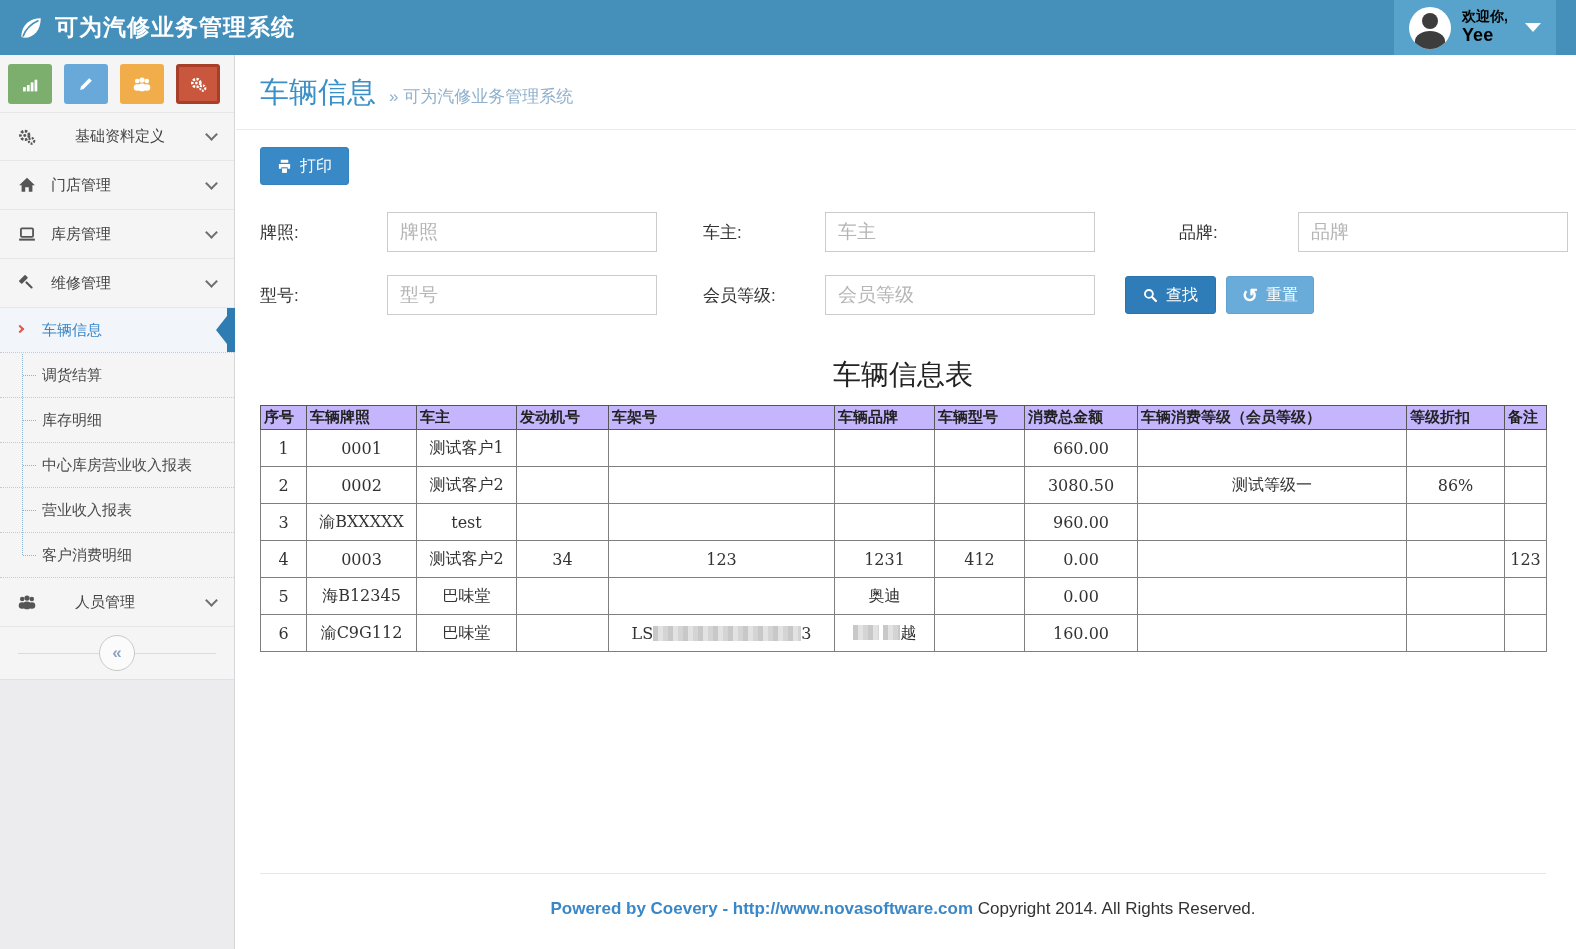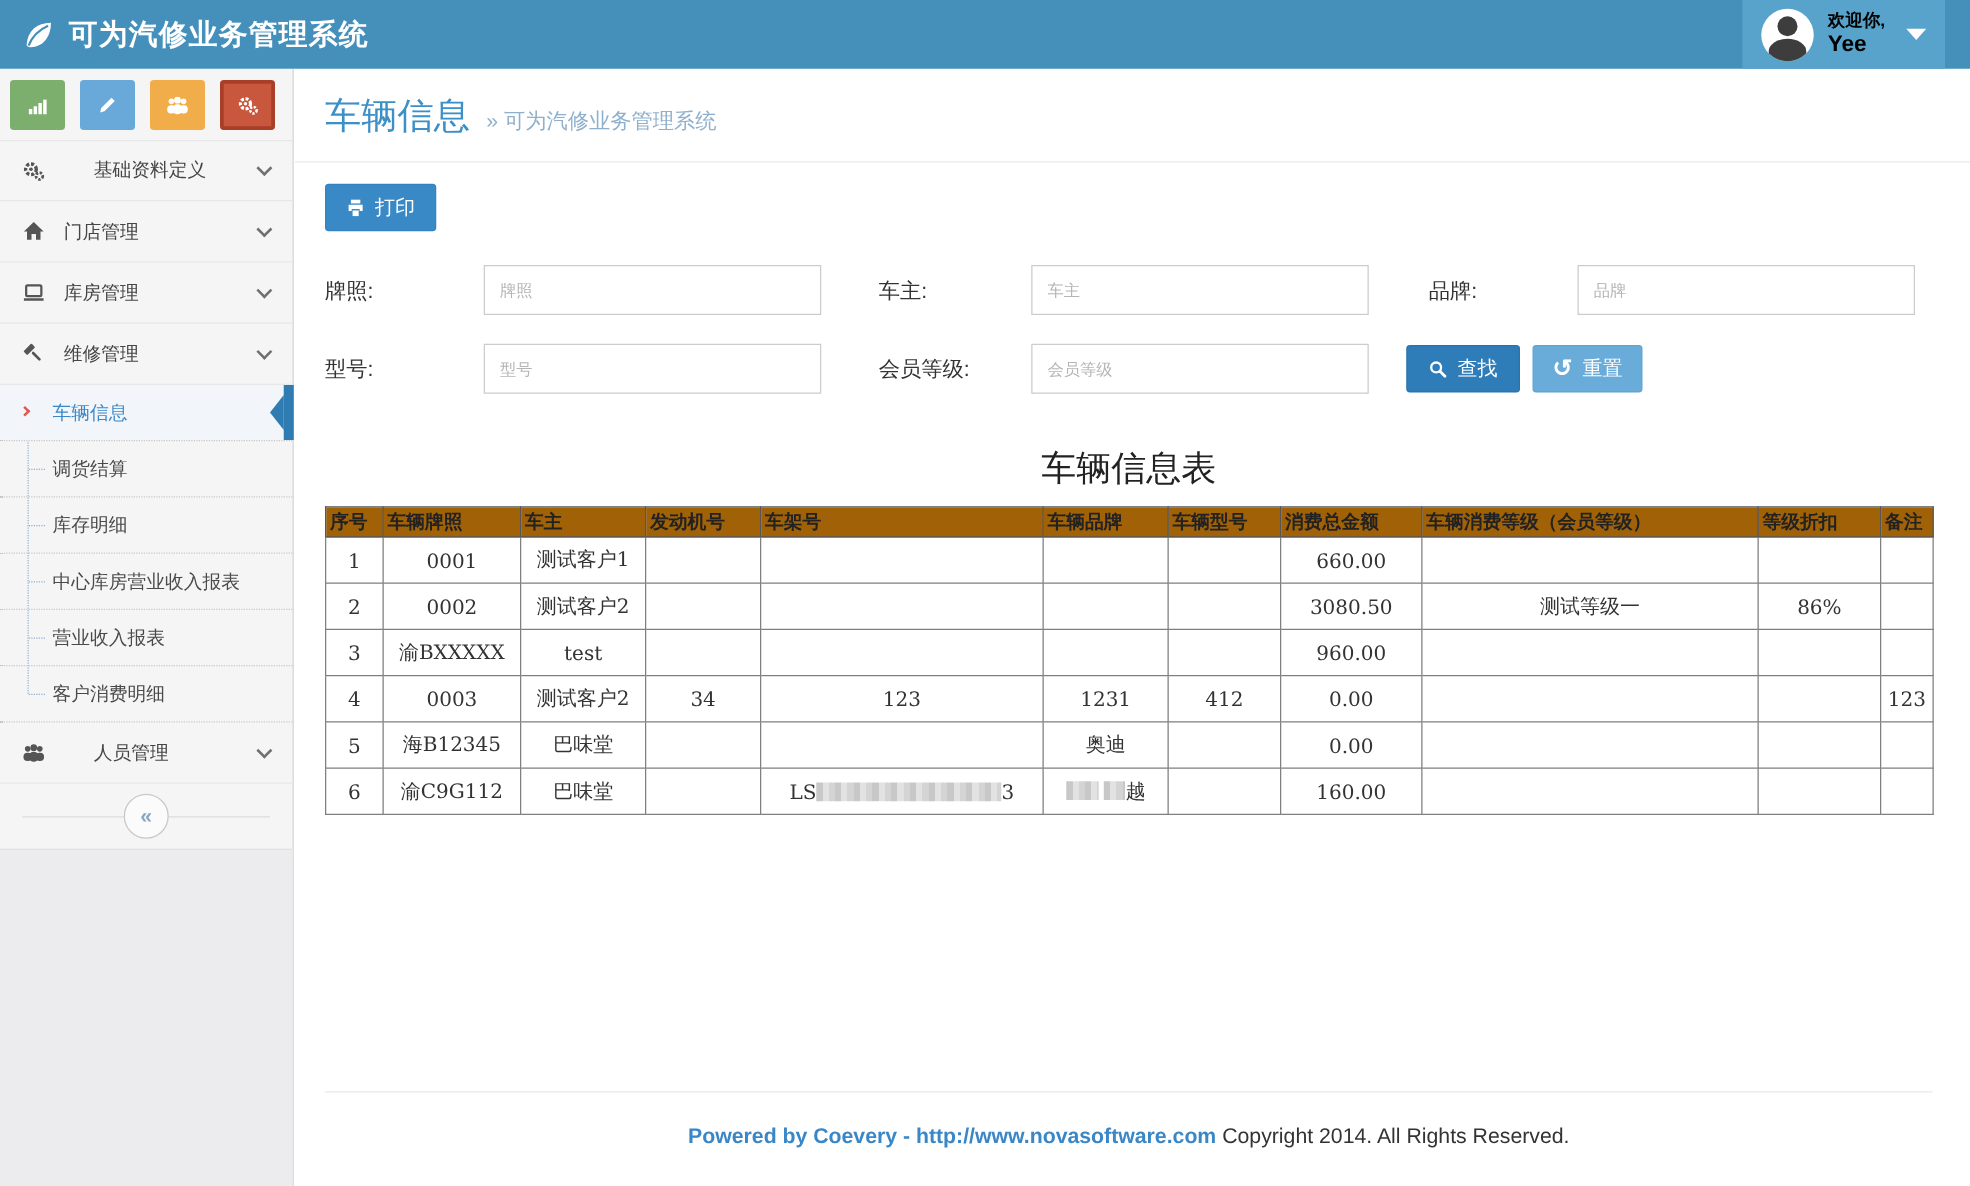--- a/index.html
+++ b/index.html
@@ -56,33 +56,33 @@
   .page-title { color:#3c90c8; font-size:29px; font-weight:normal; }
   .breadcrumb { color:#8fb0cc; font-size:17px; }
 
   .toolbar { padding:17px 0 0 24px; }
   .btn { display:inline-flex; align-items:center; justify-content:center; gap:8px; height:38px; border-radius:3px; color:#fff; font-size:16px; border:1px solid transparent; cursor:pointer; }
   .btn-print { background:#3989c6; border-color:#3482be; padding:0 16px; }
 
   .filter-form { padding:27px 0 4px 24px; }
   .frow { display:flex; align-items:center; margin-bottom:23px; }
   .flabel { font-size:17px; color:#333; }
-  .w1 { width:127px; } .w2 { width:122px; } .w3 { width:119px; }
+  .w1 { width:127px; } .w2 { width:122px; } .w3 { width:119px;margin-left:36px; }
   .gap1 { width:46px; flex:none; } .gap2 { width:48px; flex:none; }
-  .finput { width:270px; height:40px; border:1px solid #ccc; font-size:13px; padding:0 12px; color:#555; font-family:inherit; }
+  .finput { width:270px; height:40px; border:1px solid #ccc; font-size:19px; padding:0 12px; color:#555; font-family:inherit; }
   .finput::placeholder { color:#b5b5b5; }
   .btn-group { display:flex; gap:10px; margin-left:-18px; }
   .btn-search { background:#2e7cb8; border-color:#2a74ad; width:91px; }
   .btn-reset { background:#69abd9; border-color:#61a3d2; width:88px; }
   .reset-glyph { font-size:19px; font-weight:bold; line-height:1; }
 
   .report { padding:0 30px 0 24px; }
   .report-title { text-align:center; font-family:"DejaVu Serif","Liberation Serif",serif; font-size:28px; font-weight:normal; color:#222; margin:14px 0 11px; }
   table.rpt { border-collapse:collapse; table-layout:fixed; width:1286px; border:1px solid #565656; }
-  table.rpt th { border:1px solid #565656; font-size:15px; font-weight:bold; color:#222; text-align:left; padding:2px 3px; height:24px; background:#a16207; }
+  table.rpt th { border:1px solid #565656; font-size:15px; font-weight:bold; color:#222; text-align:left; padding:2px 3px; height:24px; background:#c4b5fd; }
   table.rpt td { border:1px solid #7f7f7f; font-family:"DejaVu Serif","Liberation Serif",serif; font-size:16px; color:#333; text-align:center; height:37px; padding:0 3px; overflow:hidden; white-space:nowrap; }
   col.c0{width:46px} col.c1{width:110px} col.c2{width:100px} col.c3{width:92px} col.c4{width:226px}
   col.c5{width:100px} col.c6{width:90px} col.c7{width:113px} col.c8{width:269px} col.c9{width:98px} col.c10{width:42px}
   .pix { display:inline-block; height:15px; vertical-align:-2px; background:repeating-linear-gradient(90deg,#c8c8c8 0 5px,#e2e2e2 5px 10px,#d4d4d4 10px 15px); }
 
   .footer { margin:auto 30px 0 24px; border-top:1px solid #e7e7e7; padding:25px 0 30px; text-align:center; font-size:17px; color:#333; }
   .footer a { color:#3a87c8; font-weight:bold; text-decoration:none; cursor:pointer;margin-top:33px; }
 
   svg { display:block; }
 </style>

